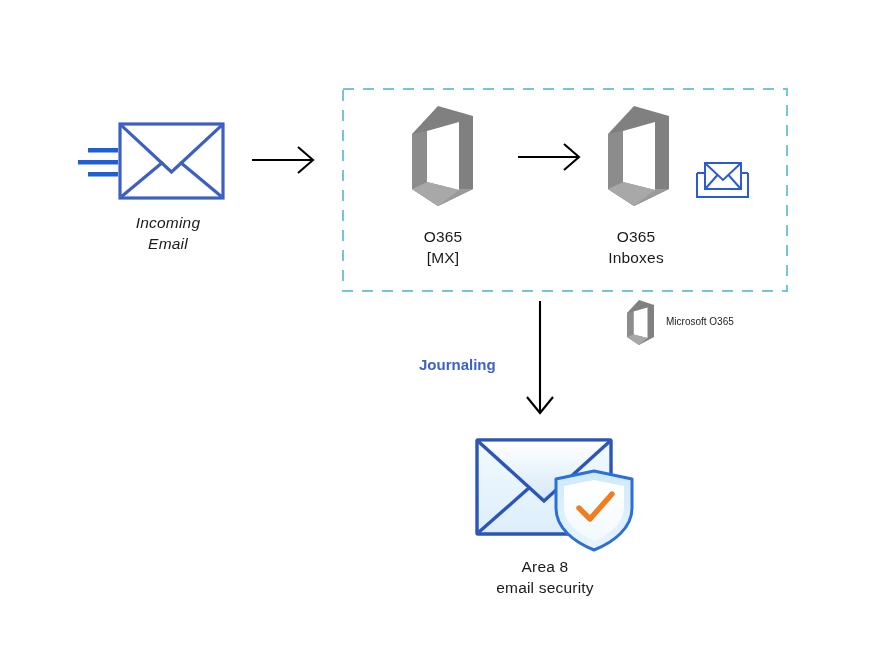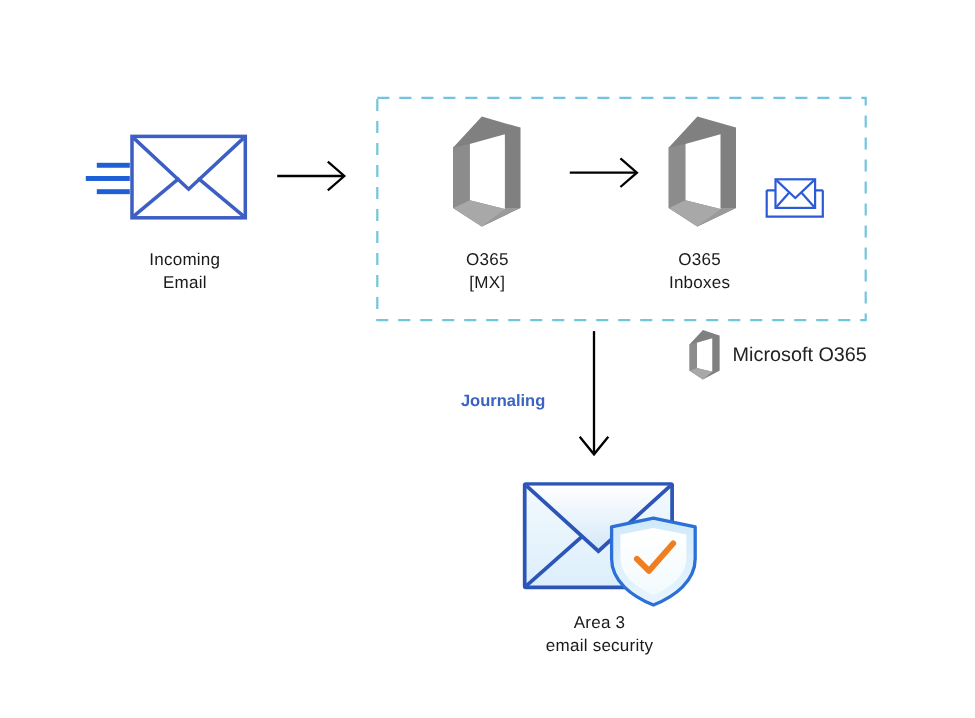--- a/index.html
+++ b/index.html
@@ -28,34 +28,34 @@
     color: #1a1a1a;
     font-size: 15.5px;
     line-height: 21px;
     font-family: "Liberation Sans", sans-serif;
     white-space: pre;
     letter-spacing: 0.2px;
   }
   .legend-label {
     position: absolute;
     color: #222222;
-    font-size: 18px;
+    font-size: 10px;
     line-height: 18px;
     font-family: "Liberation Sans", sans-serif;
     white-space: pre;
   }
   .flow-label {
     position: absolute;
     font-size: 15px;
     font-weight: bold;
     line-height: 20px;
     font-family: "Liberation Sans", sans-serif;
     white-space: pre;
   }
-  .label-incoming { left: 88px; top: 226px; width: 160px; }
+  .label-incoming { left: 88px; top: 212px; width: 160px; font-style: italic; }
   .label-mx       { left: 363px; top: 226px; width: 160px; }
   .label-inboxes  { left: 556px; top: 226px; width: 160px; }
   .label-area1    { left: 465px; top: 556px; width: 160px; }
   .label-journal  { left: 419px; top: 355px; }
   .label-ms365    { left: 666px; top: 313px; }
 </style>
 </head>
 <body>
 
 <svg id="canvas" viewBox="0 0 886 653" xmlns="http://www.w3.org/2000/svg">
@@ -179,18 +179,18 @@
 
 <div class="node-label label-incoming">Incoming
 Email</div>
 
 <div class="node-label label-mx">O365
 [MX]</div>
 
 <div class="node-label label-inboxes">O365
 Inboxes</div>
 
-<div class="node-label label-area1">Area 3
+<div class="node-label label-area1">Area 8
 email security</div>
 
 <div class="flow-label label-journal" style="color: rgb(59, 99, 196);">Journaling</div>
 
 <div class="legend-label label-ms365">Microsoft O365</div>
 
 </body></html>

